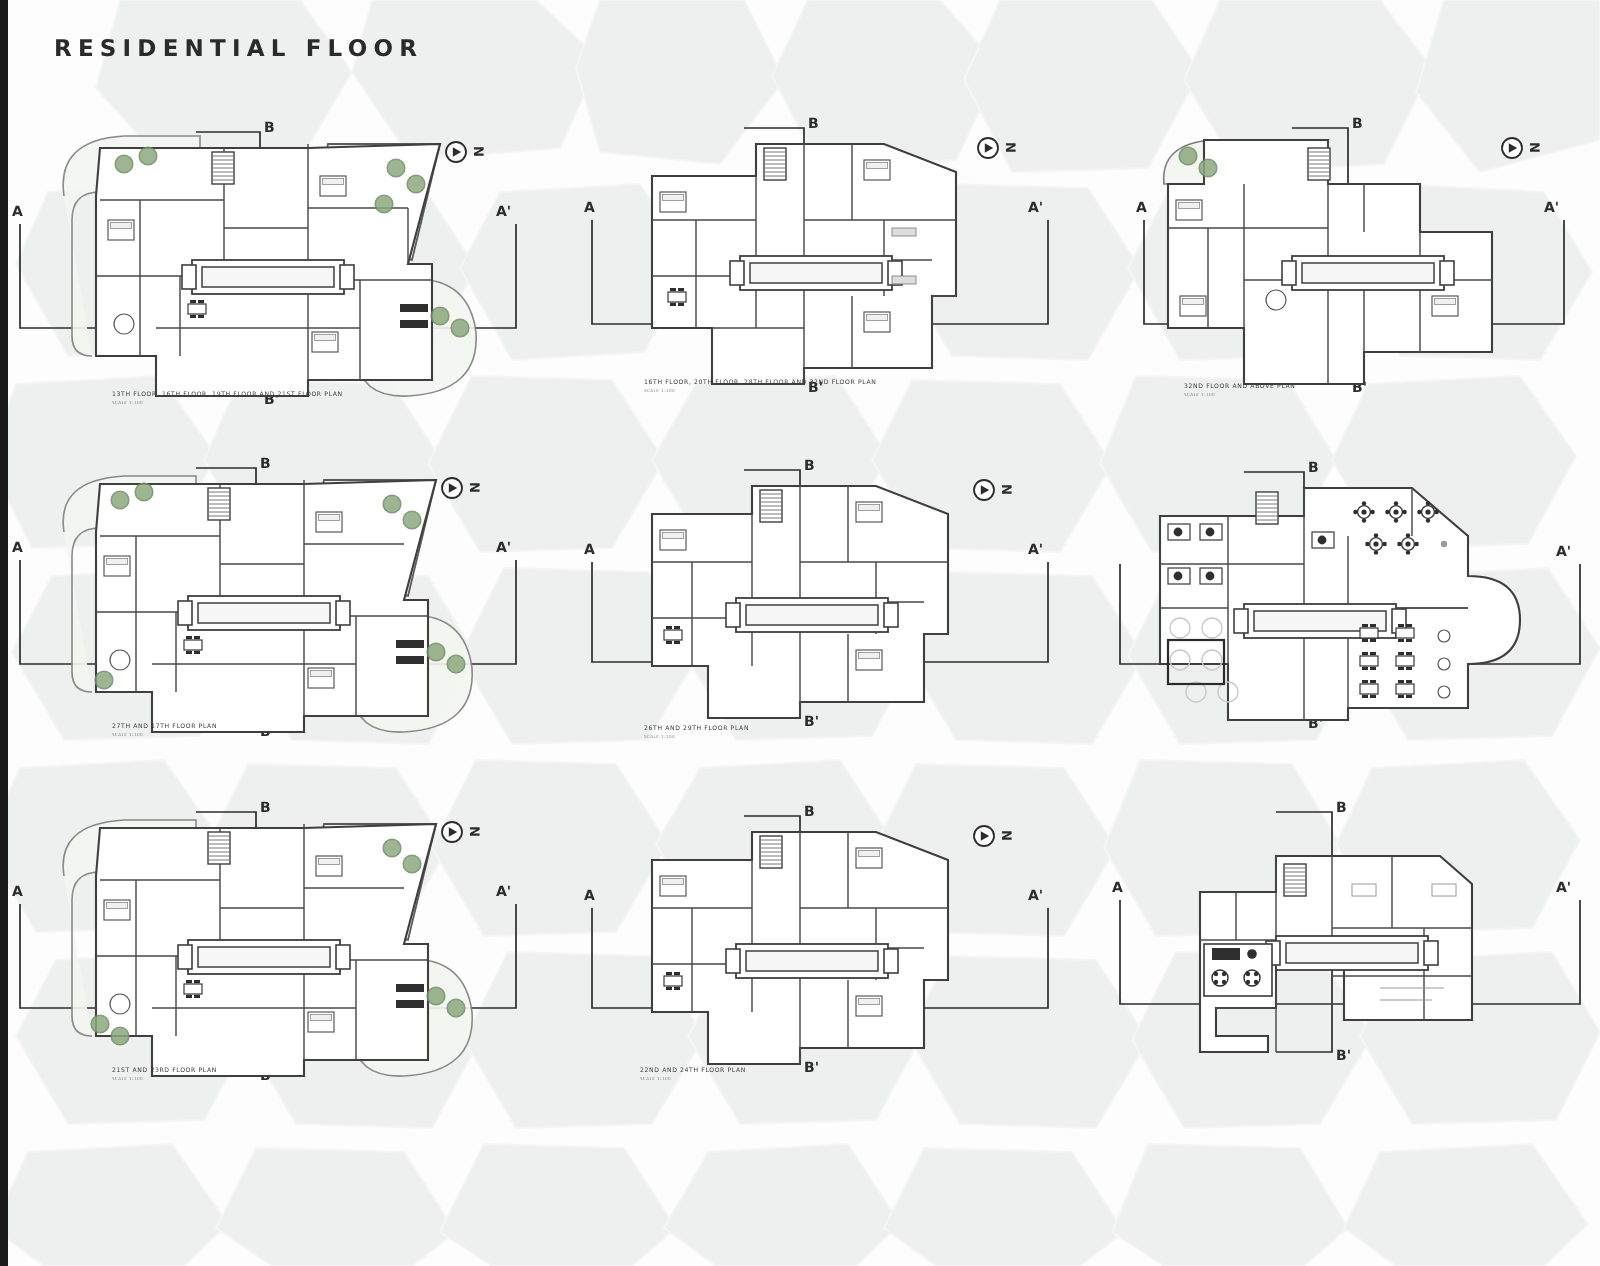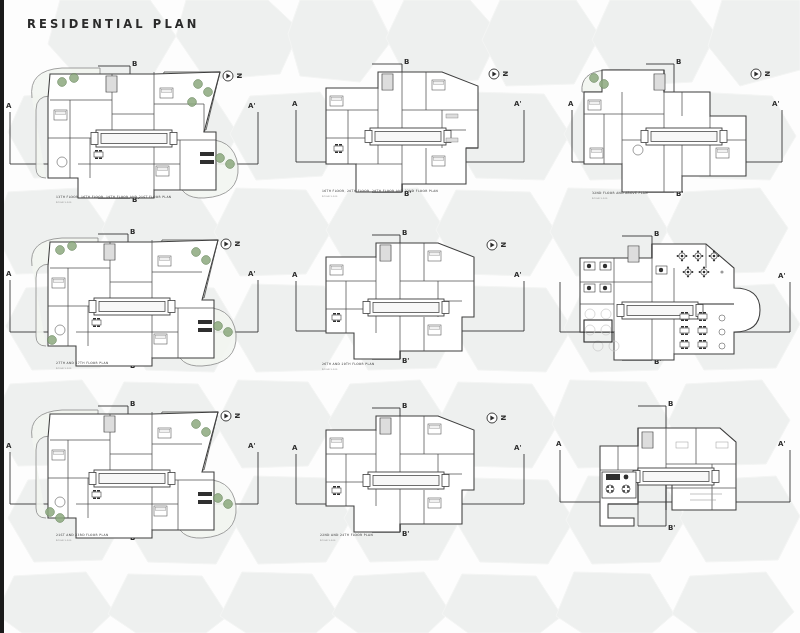--- a/index.html
+++ b/index.html
@@ -107,21 +107,21 @@
         <path d="M354 576 L424 572 L450 612 L428 633 L358 633 L332 614 Z"></path>
         <path d="M462 574 L536 576 L562 616 L540 633 L468 633 L442 614 Z"></path>
         <path d="M574 572 L650 574 L674 614 L652 633 L582 633 L556 616 Z"></path>
         <path d="M690 576 L766 572 L794 612 L772 633 L698 633 L672 614 Z"></path>
       </g>
     </svg>
   </div>
 
   <div id="edge-band"></div>
 
-  <div id="title">RESIDENTIAL PLAN</div>
+  <div id="title">RESIDENTIAL FLOOR</div>
 
   <div id="grid">
 
     <svg width="0" height="0" style="position:absolute">
       <defs>
         <g id="core">
           <rect x="0" y="0" width="76" height="17" fill="#ffffff" stroke="#3f3f3f" stroke-width=".9"></rect>
           <rect x="5" y="3.5" width="66" height="10" fill="#f7f7f7" stroke="#4a4a4a" stroke-width=".8"></rect>
           <rect x="-5" y="2.5" width="7" height="12" fill="#fff" stroke="#3f3f3f" stroke-width=".8"></rect>
           <rect x="74" y="2.5" width="7" height="12" fill="#fff" stroke="#3f3f3f" stroke-width=".8"></rect>

